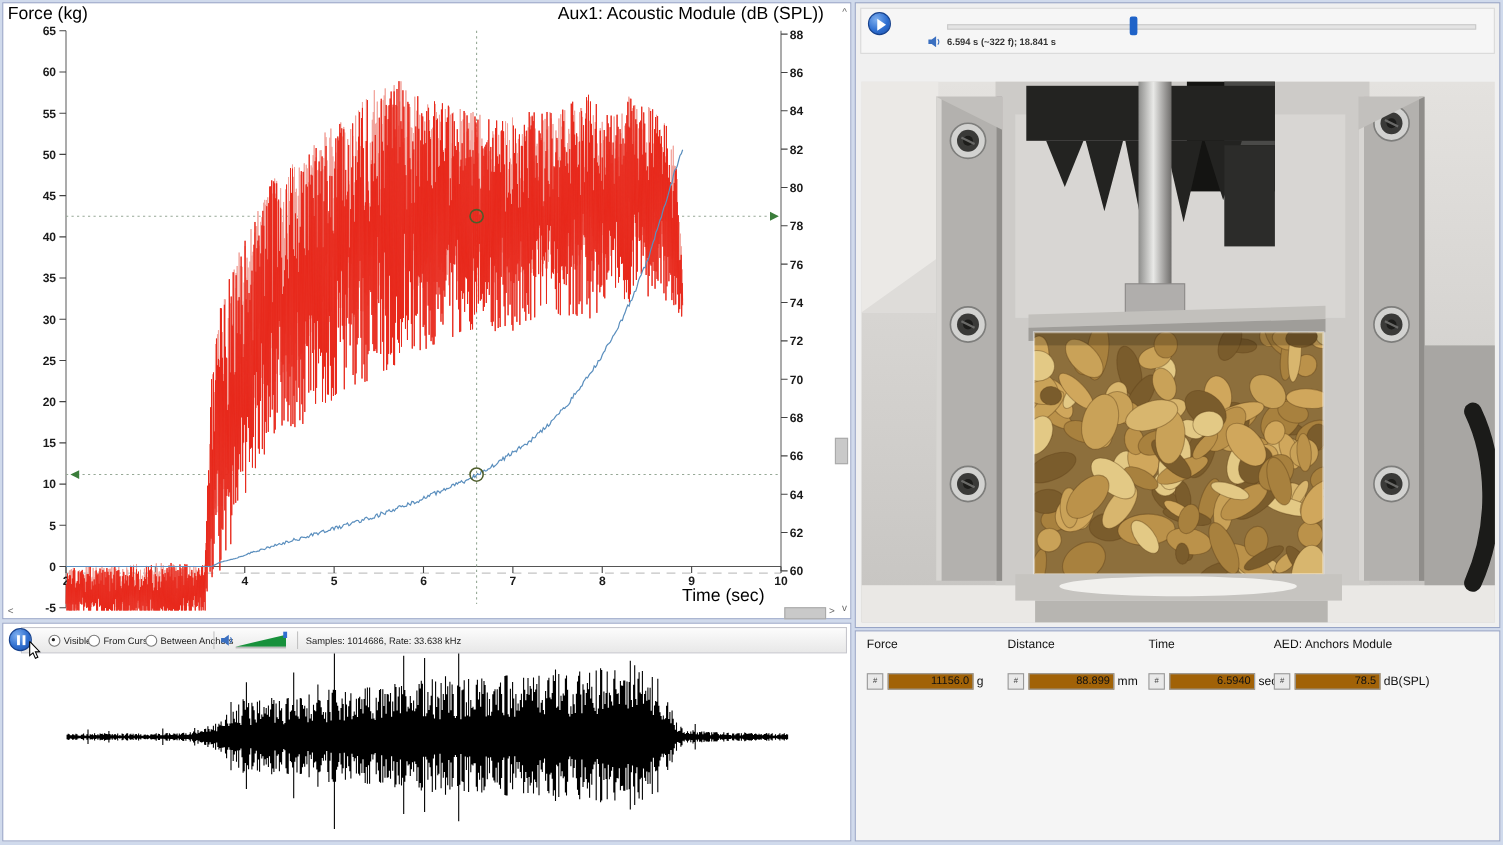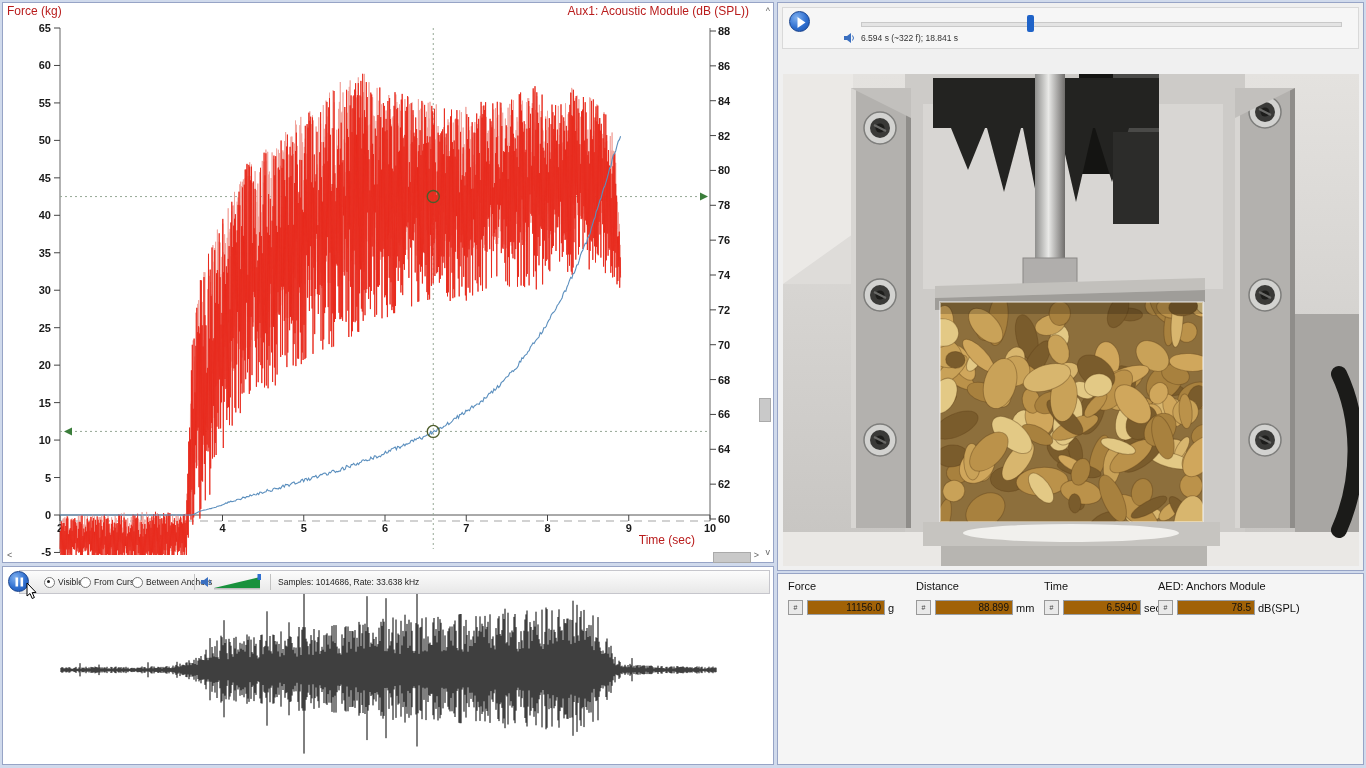--- a/index.html
+++ b/index.html
@@ -1,44 +1,44 @@
 <!DOCTYPE html>
 <html><head>
 <meta charset="utf-8">
 <style>
   html,body{margin:0;padding:0;background:#d0daec;font-family:"Liberation Sans",sans-serif;}
   #stage{position:relative;width:1366px;height:768px;background:#d0daec;overflow:hidden;}
   .panel{position:absolute;background:#fff;border:1px solid #97a4c6;box-sizing:border-box;}
   
   #chart-panel{left:2px;top:2px;width:772px;height:561px;}
-  .axis-title{position:absolute;color:#b91c1c;font-size:12px;white-space:nowrap;}
+  .axis-title{position:absolute;color:#000000;font-size:16px;white-space:nowrap;}
   #chart-svg{position:absolute;left:0;top:0;}
   .scroll-glyph{position:absolute;color:#666;font-size:9px;line-height:9px;cursor:pointer;}
   .scroll-thumb{position:absolute;background:#c9c9c9;border:1px solid #aaa;}
   
   #wave-panel{left:2px;top:566px;width:772px;height:199px;}
   #wave-toolbar{position:absolute;left:16px;top:3px;right:3px;height:24px;
     background:linear-gradient(#fcfcfc,#e8e8e8);border:1px solid #c6c6cc;box-sizing:border-box;}
   .tb-item{position:absolute;top:0;height:22px;display:flex;align-items:center;font-size:8.5px;color:#222;}
   .radio{width:9px;height:9px;border:1px solid #777;border-radius:50%;background:#fff;margin-right:3px;position:relative;}
   .radio.sel::after{content:"";position:absolute;left:2px;top:2px;width:3px;height:3px;border-radius:50%;background:#222;}
   .vsep{position:absolute;top:3px;width:1px;height:16px;background:#c2c2c2;}
   .roundbtn{position:absolute;width:21px;height:21px;border-radius:50%;
     background:radial-gradient(circle at 35% 30%,#7fb0ef,#2f6fd0 55%,#1b4fa8);border:1px solid #16418c;box-sizing:border-box;}
   
   #video-panel{left:777px;top:2px;width:587px;height:569px;background:#f0f0f0;}
-  #video-ctrl{position:absolute;left:4px;top:4px;right:4px;height:40px;background:#f6f6f6;border:1px solid #d9d9d9;}
+  #video-ctrl{position:absolute;left:4px;top:4px;right:4px;height:40px;background:#f6f6f6;border:1px solid #d9d9d9;font-weight:bold;}
   #video-slider-track{position:absolute;left:78px;top:14px;right:16px;height:3px;background:#e4e4e4;border:1px solid #c9c9c9;}
   #video-slider-thumb{position:absolute;top:-8px;width:7px;height:17px;background:#1f63c8;border-radius:2px;}
   #video-time{position:absolute;left:78px;top:25px;font-size:8.5px;color:#333;}
   #video-view{position:absolute;left:5px;top:71px;}
   
   #info-panel{left:777px;top:573px;width:587px;height:192px;background:#f5f5f5;}
   .readout{position:absolute;top:6px;}
-  .readout .lbl{font-size:11px;color:#111;margin-bottom:8px;white-space:nowrap;}
+  .readout .lbl{font-size:11px;color:#111;margin-bottom:20px;white-space:nowrap;}
   .readout .row{display:flex;align-items:center;}
   .hashbtn{width:13px;height:13px;background:#e9e9e9;border:1px solid #999;font-size:7px;color:#444;
     display:flex;align-items:center;justify-content:center;margin-right:4px;}
   .field{width:78px;height:15px;background:#a16207;border:1px solid #9aa0a8;font-size:10px;color:#111;
     text-align:right;padding:1px 3px 0 0;box-sizing:border-box;}
   .unit{font-size:11px;color:#111;margin-left:3px;white-space:nowrap;}
 </style>
 </head>
 <body>
 

